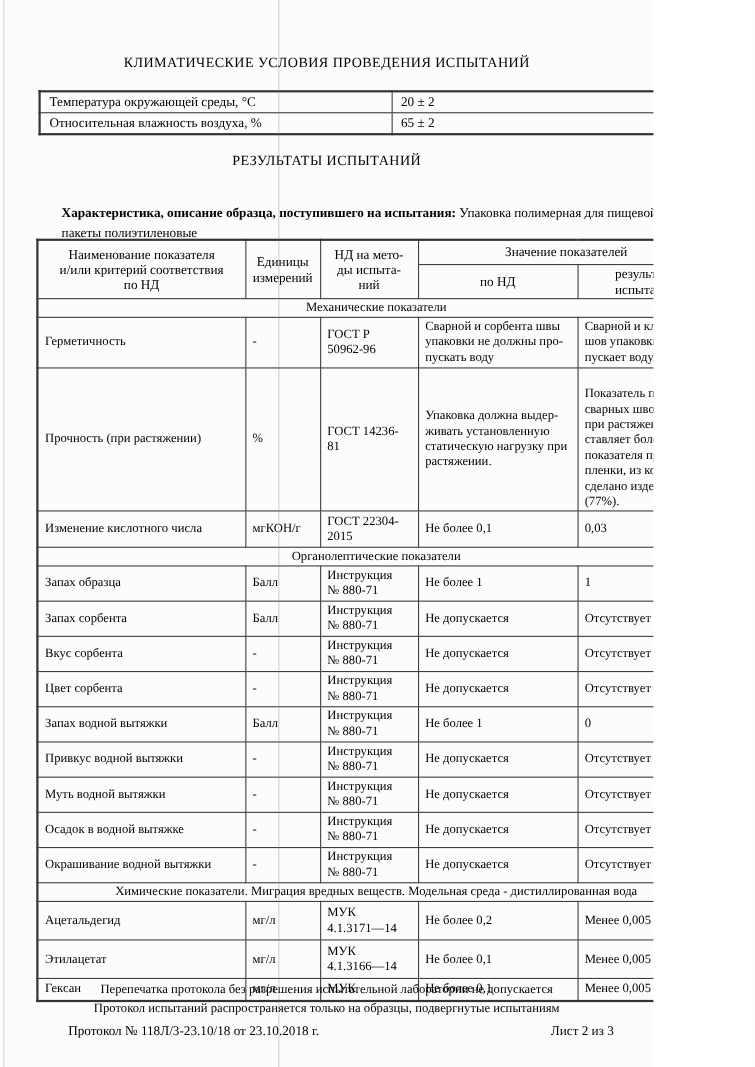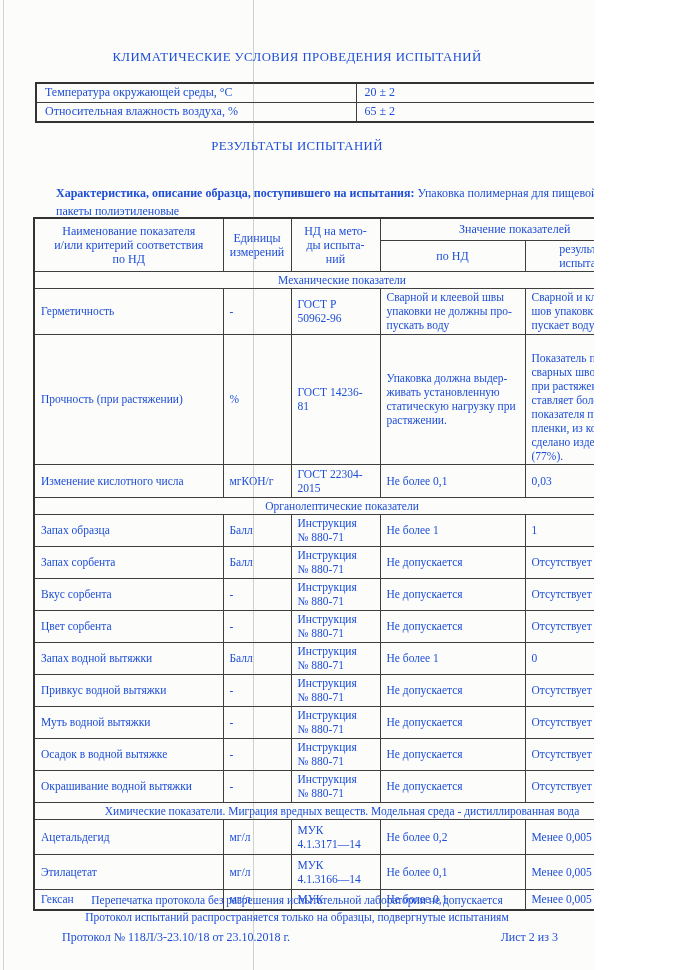--- a/index.html
+++ b/index.html
@@ -1,21 +1,21 @@
 <!DOCTYPE html>
 <html><head>
 <meta charset="utf-8">
 <style>
   html,body { margin:0; padding:0; }
   .page {
     position:relative;
     width:594px; height:970px;
     background:#fcfcfa;
     font-family:"Liberation Serif", serif;
-    color:#1d4ed8;
+    color:#000000;
     overflow:hidden;
   }
   
   .fold-line { position:absolute; left:253px; top:0; width:1px; height:100%;
                background:rgba(110,110,110,0.30); z-index:5; }
   .edge-line { position:absolute; left:3px; top:0; width:1px; height:100%;
                background:rgba(150,150,150,0.40); }
 
   .doc-title { position:absolute; left:0; right:0; margin:0;
                text-align:center; font-size:12.8px; font-weight:normal;
@@ -114,21 +114,21 @@
     </tr>
 
     <tr>
       <td colspan="5" class="section">Механические показатели</td>
     </tr>
     <tr style="height:46px">
       <td>Герметичность</td>
       <td>-</td>
       <td>ГОСТ Р
 50962-96</td>
-      <td>Сварной и клеевой швы
+      <td>Сварной и сорбента швы
 упаковки не должны про-
 пускать воду</td>
       <td>Сварной и клеевой
 шов упаковки не про-
 пускает воду.</td>
     </tr>
     <tr style="height:124px">
       <td>Прочность (при растяжении)</td>
       <td>%</td>
       <td>ГОСТ 14236-

